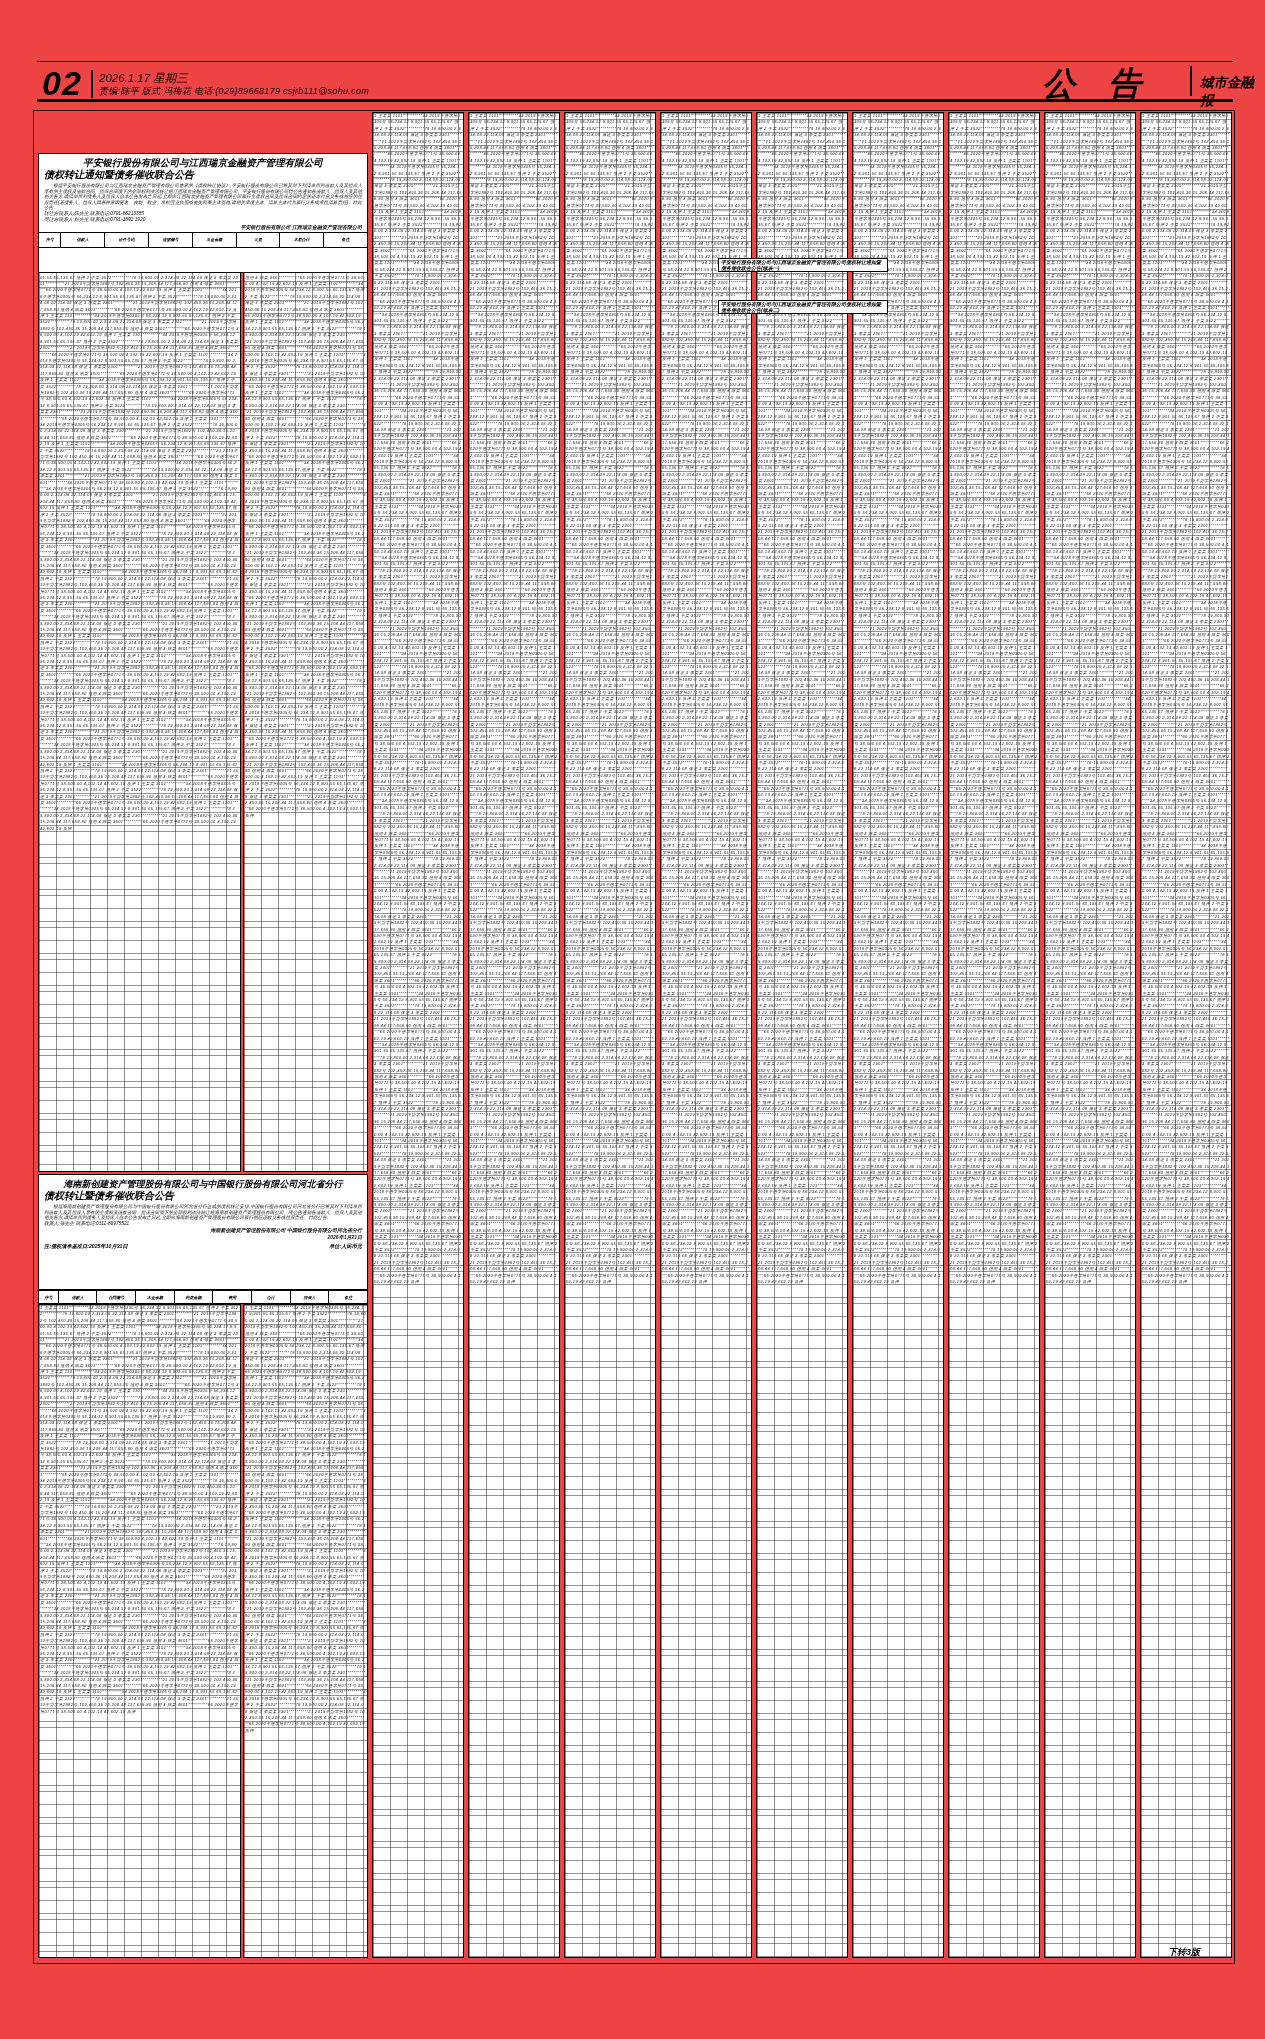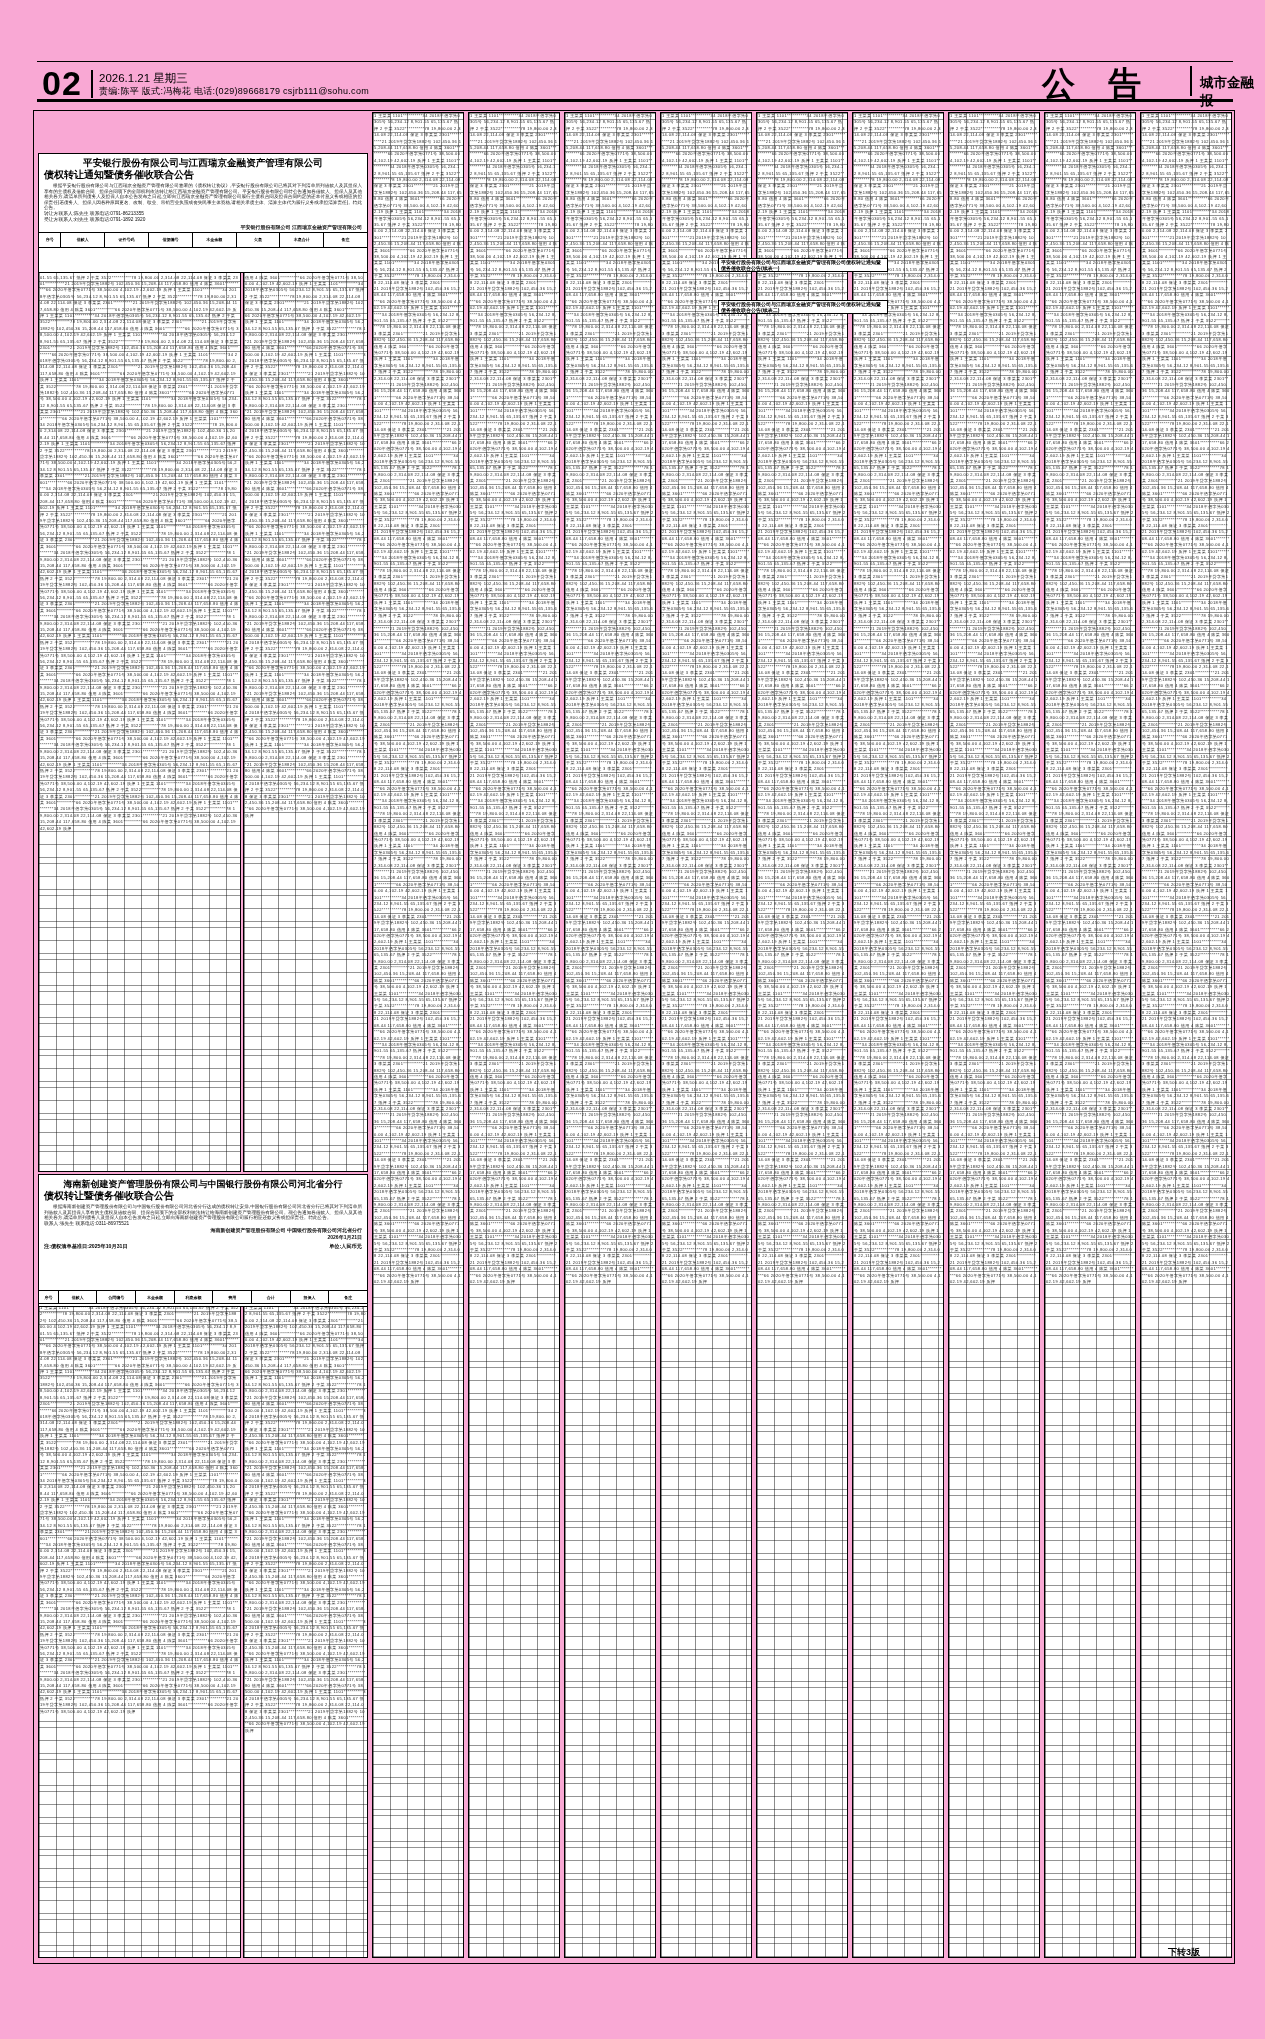--- a/index.html
+++ b/index.html
@@ -1,17 +1,17 @@
 <!DOCTYPE html>
 <html><head>
 <meta charset="utf-8">
 <style>
   html,body{margin:0;padding:0;background:#fff;}
-  #page{position:relative;width:1265px;height:2039px;background:#f9a8d4;overflow:hidden;
-        font-family:"Liberation Sans","DejaVu Sans",sans-serif;color:#000;}
+  #page{position:relative;width:1265px;height:2039px;background:#ef4444;overflow:hidden;
+        font-family:"Liberation Sans","DejaVu Sans",sans-serif;color:#000;font-style:italic;}
   
   .rule-thin{position:absolute;left:37px;width:1196px;height:1px;background:#000;}
   .rule-thick{position:absolute;left:37px;width:1196px;height:3px;background:#000;}
   .pagenum{position:absolute;left:42px;top:64px;font-size:34px;font-weight:bold;letter-spacing:1px;}
   .hdr-vbar{position:absolute;left:91px;top:70px;width:2px;height:28px;background:#000;}
   .hdr-date{position:absolute;left:99px;top:71px;font-size:11.5px;}
   .hdr-editors{position:absolute;left:99px;top:85px;font-size:9px;letter-spacing:.3px;text-align:center;}
   .hdr-section{position:absolute;left:1042px;top:62px;font-size:33px;font-weight:bold;letter-spacing:12px;}
   .hdr-vbar2{position:absolute;left:1190px;top:66px;width:1.5px;height:30px;background:#000;}
   .masthead{position:absolute;left:1200px;top:74px;font-size:13.5px;font-weight:bold;
@@ -48,21 +48,21 @@
   .footer-note{position:absolute;font-size:9px;font-weight:bold;color:#000;}
 </style>
 </head>
 <body>
 
 <div id="page">
 
   <div class="rule-thin" style="top:61px;"></div>
   <div class="pagenum">02</div>
   <div class="hdr-vbar"></div>
-  <div class="hdr-date">2026.1.21 星期三</div>
+  <div class="hdr-date">2026.1.17 星期三</div>
   <div class="hdr-editors">责编:陈平 版式:冯梅花 电话:(029)89668179  csjrb111@sohu.com</div>
   <div class="hdr-section">公 告</div>
   <div class="hdr-vbar2"></div>
   <div class="masthead">城市金融报</div>
   <div class="rule-thick" style="top:99px;"></div>
 
   <div class="frame"></div>
 
   <div class="notice" style="top:112px;height:120px;margin-top:41px;">
     <div class="t1" style="font-size:9.6px;">平安银行股份有限公司与江西瑞京金融资产管理有限公司</div>
@@ -84,21 +84,21 @@
       <span>证件号码</span>
       <span>借据编号</span>
       <span>本金余额</span>
       <span>欠息</span>
       <span>本息合计</span>
       <span>备注</span>
     </div>
   <div class="strip" style="left:38px;top:248px;width:203px;height:924px;">1 王某某 1101**********34 2018年借字第0305号 56,234.12 8,901.55 65,135.67 抵押 2 于某 3522**********78 19,800.00 2,314.08 22,114.08 保证 3 李某某 2301**********21 2019年贷字第1882号 102,450.36 15,208.44 117,658.80 信用 4 陈某 3601**********66 2020年借字第0771号 38,500.00 4,102.19 42,602.19 质押 1 王某某 1101**********34 2018年借字第0305号 56,234.12 8,901.55 65,135.67 抵押 2 于某 3522**********78 19,800.00 2,314.08 22,114.08 保证 3 李某某 2301**********21 2019年贷字第1882号 102,450.36 15,208.44 117,658.80 信用 4 陈某 3601**********66 2020年借字第0771号 38,500.00 4,102.19 42,602.19 质押 1 王某某 1101**********34 2018年借字第0305号 56,234.12 8,901.55 65,135.67 抵押 2 于某 3522**********78 19,800.00 2,314.08 22,114.08 保证 3 李某某 2301**********21 2019年贷字第1882号 102,450.36 15,208.44 117,658.80 信用 4 陈某 3601**********66 2020年借字第0771号 38,500.00 4,102.19 42,602.19 质押 1 王某某 1101**********34 2018年借字第0305号 56,234.12 8,901.55 65,135.67 抵押 2 于某 3522**********78 19,800.00 2,314.08 22,114.08 保证 3 李某某 2301**********21 2019年贷字第1882号 102,450.36 15,208.44 117,658.80 信用 4 陈某 3601**********66 2020年借字第0771号 38,500.00 4,102.19 42,602.19 质押 1 王某某 1101**********34 2018年借字第0305号 56,234.12 8,901.55 65,135.67 抵押 2 于某 3522**********78 19,800.00 2,314.08 22,114.08 保证 3 李某某 2301**********21 2019年贷字第1882号 102,450.36 15,208.44 117,658.80 信用 4 陈某 3601**********66 2020年借字第0771号 38,500.00 4,102.19 42,602.19 质押 1 王某某 1101**********34 2018年借字第0305号 56,234.12 8,901.55 65,135.67 抵押 2 于某 3522**********78 19,800.00 2,314.08 22,114.08 保证 3 李某某 2301**********21 2019年贷字第1882号 102,450.36 15,208.44 117,658.80 信用 4 陈某 3601**********66 2020年借字第0771号 38,500.00 4,102.19 42,602.19 质押 1 王某某 1101**********34 2018年借字第0305号 56,234.12 8,901.55 65,135.67 抵押 2 于某 3522**********78 19,800.00 2,314.08 22,114.08 保证 3 李某某 2301**********21 2019年贷字第1882号 102,450.36 15,208.44 117,658.80 信用 4 陈某 3601**********66 2020年借字第0771号 38,500.00 4,102.19 42,602.19 质押 1 王某某 1101**********34 2018年借字第0305号 56,234.12 8,901.55 65,135.67 抵押 2 于某 3522**********78 19,800.00 2,314.08 22,114.08 保证 3 李某某 2301**********21 2019年贷字第1882号 102,450.36 15,208.44 117,658.80 信用 4 陈某 3601**********66 2020年借字第0771号 38,500.00 4,102.19 42,602.19 质押 1 王某某 1101**********34 2018年借字第0305号 56,234.12 8,901.55 65,135.67 抵押 2 于某 3522**********78 19,800.00 2,314.08 22,114.08 保证 3 李某某 2301**********21 2019年贷字第1882号 102,450.36 15,208.44 117,658.80 信用 4 陈某 3601**********66 2020年借字第0771号 38,500.00 4,102.19 42,602.19 质押 1 王某某 1101**********34 2018年借字第0305号 56,234.12 8,901.55 65,135.67 抵押 2 于某 3522**********78 19,800.00 2,314.08 22,114.08 保证 3 李某某 2301**********21 2019年贷字第1882号 102,450.36 15,208.44 117,658.80 信用 4 陈某 3601**********66 2020年借字第0771号 38,500.00 4,102.19 42,602.19 质押 1 王某某 1101**********34 2018年借字第0305号 56,234.12 8,901.55 65,135.67 抵押 2 于某 3522**********78 19,800.00 2,314.08 22,114.08 保证 3 李某某 2301**********21 2019年贷字第1882号 102,450.36 15,208.44 117,658.80 信用 4 陈某 3601**********66 2020年借字第0771号 38,500.00 4,102.19 42,602.19 质押 1 王某某 1101**********34 2018年借字第0305号 56,234.12 8,901.55 65,135.67 抵押 2 于某 3522**********78 19,800.00 2,314.08 22,114.08 保证 3 李某某 2301**********21 2019年贷字第1882号 102,450.36 15,208.44 117,658.80 信用 4 陈某 3601**********66 2020年借字第0771号 38,500.00 4,102.19 42,602.19 质押 1 王某某 1101**********34 2018年借字第0305号 56,234.12 8,901.55 65,135.67 抵押 2 于某 3522**********78 19,800.00 2,314.08 22,114.08 保证 3 李某某 2301**********21 2019年贷字第1882号 102,450.36 15,208.44 117,658.80 信用 4 陈某 3601**********66 2020年借字第0771号 38,500.00 4,102.19 42,602.19 质押 1 王某某 1101**********34 2018年借字第0305号 56,234.12 8,901.55 65,135.67 抵押 2 于某 3522**********78 19,800.00 2,314.08 22,114.08 保证 3 李某某 2301**********21 2019年贷字第1882号 102,450.36 15,208.44 117,658.80 信用 4 陈某 3601**********66 2020年借字第0771号 38,500.00 4,102.19 42,602.19 质押 1 王某某 1101**********34 2018年借字第0305号 56,234.12 8,901.55 65,135.67 抵押 2 于某 3522**********78 19,800.00 2,314.08 22,114.08 保证 3 李某某 2301**********21 2019年贷字第1882号 102,450.36 15,208.44 117,658.80 信用 4 陈某 3601**********66 2020年借字第0771号 38,500.00 4,102.19 42,602.19 质押 1 王某某 1101**********34 2018年借字第0305号 56,234.12 8,901.55 65,135.67 抵押 2 于某 3522**********78 19,800.00 2,314.08 22,114.08 保证 3 李某某 2301**********21 2019年贷字第1882号 102,450.36 15,208.44 117,658.80 信用 4 陈某 3601**********66 2020年借字第0771号 38,500.00 4,102.19 42,602.19 质押 1 王某某 1101**********34 2018年借字第0305号 56,234.12 8,901.55 65,135.67 抵押 2 于某 3522**********78 19,800.00 2,314.08 22,114.08 保证 3 李某某 2301**********21 2019年贷字第1882号 102,450.36 15,208.44 117,658.80 信用 4 陈某 3601**********66 2020年借字第0771号 38,500.00 4,102.19 42,602.19 质押 1 王某某 1101**********34 2018年借字第0305号 56,234.12 8,901.55 65,135.67 抵押 2 于某 3522**********78 19,800.00 2,314.08 22,114.08 保证 3 李某某 2301**********21 2019年贷字第1882号 102,450.36 15,208.44 117,658.80 信用 4 陈某 3601**********66 2020年借字第0771号 38,500.00 4,102.19 42,602.19 质押 1 王某某 1101**********34 2018年借字第0305号 56,234.12 8,901.55 65,135.67 抵押 2 于某 3522**********78 19,800.00 2,314.08 22,114.08 保证 3 李某某 2301**********21 2019年贷字第1882号 102,450.36 15,208.44 117,658.80 信用 4 陈某 3601**********66 2020年借字第0771号 38,500.00 4,102.19 42,602.19 质押 1 王某某 1101**********34 2018年借字第0305号 56,234.12 8,901.55 65,135.67 抵押 2 于某 3522**********78 19,800.00 2,314.08 22,114.08 保证 3 李某某 2301**********21 2019年贷字第1882号 102,450.36 15,208.44 117,658.80 信用 4 陈某 3601**********66 2020年借字第0771号 38,500.00 4,102.19 42,602.19 质押 1 王某某 1101**********34 2018年借字第0305号 56,234.12 8,901.55 65,135.67 抵押 2 于某 3522**********78 19,800.00 2,314.08 22,114.08 保证 3 李某某 2301**********21 2019年贷字第1882号 102,450.36 15,208.44 117,658.80 信用 4 陈某 3601**********66 2020年借字第0771号 38,500.00 4,102.19 42,602.19 质押 1 王某某 1101**********34 2018年借字第0305号 56,234.12 8,901.55 65,135.67 抵押 2 于某 3522**********78 19,800.00 2,314.08 22,114.08 保证 3 李某某 2301**********21 2019年贷字第1882号 102,450.36 15,208.44 117,658.80 信用 4 陈某 3601**********66 2020年借字第0771号 38,500.00 4,102.19 42,602.19 质押 1 王某某 1101**********34 2018年借字第0305号 56,234.12 8,901.55 65,135.67 抵押 2 于某 3522**********78 19,800.00 2,314.08 22,114.08 保证 3 李某某 2301**********21 2019年贷字第1882号 102,450.36 15,208.44 117,658.80 信用 4 陈某 3601**********66 2020年借字第0771号 38,500.00 4,102.19 42,602.19 质押 1 王某某 1101**********34 2018年借字第0305号 56,234.12 8,901.55 65,135.67 抵押 2 于某 3522**********78 19,800.00 2,314.08 22,114.08 保证 3 李某某 2301**********21 2019年贷字第1882号 102,450.36 15,208.44 117,658.80 信用 4 陈某 3601**********66 2020年借字第0771号 38,500.00 4,102.19 42,602.19 质押 1 王某某 1101**********34 2018年借字第0305号 56,234.12 8,901.55 65,135.67 抵押 2 于某 3522**********78 19,800.00 2,314.08 22,114.08 保证 3 李某某 2301**********21 2019年贷字第1882号 102,450.36 15,208.44 117,658.80 信用 4 陈某 3601**********66 2020年借字第0771号 38,500.00 4,102.19 42,602.19 质押 1 王某某 1101**********34 2018年借字第0305号 56,234.12 8,901.55 65,135.67 抵押 2 于某 3522**********78 19,800.00 2,314.08 22,114.08 保证 3 李某某 2301**********21 2019年贷字第1882号 102,450.36 15,208.44 117,658.80 信用 4 陈某 3601**********66 2020年借字第0771号 38,500.00 4,102.19 42,602.19 质押 1 王某某 1101**********34 2018年借字第0305号 56,234.12 8,901.55 65,135.67 抵押 2 于某 3522**********78 19,800.00 2,314.08 22,114.08 保证 3 李某某 2301**********21 2019年贷字第1882号 102,450.36 15,208.44 117,658.80 信用 4 陈某 3601**********66 2020年借字第0771号 38,500.00 4,102.19 42,602.19 质押 </div>
   <div class="strip" style="left:243px;top:248px;width:125px;height:924px;">1 王某某 1101**********34 2018年借字第0305号 56,234.12 8,901.55 65,135.67 抵押 2 于某 3522**********78 19,800.00 2,314.08 22,114.08 保证 3 李某某 2301**********21 2019年贷字第1882号 102,450.36 15,208.44 117,658.80 信用 4 陈某 3601**********66 2020年借字第0771号 38,500.00 4,102.19 42,602.19 质押 1 王某某 1101**********34 2018年借字第0305号 56,234.12 8,901.55 65,135.67 抵押 2 于某 3522**********78 19,800.00 2,314.08 22,114.08 保证 3 李某某 2301**********21 2019年贷字第1882号 102,450.36 15,208.44 117,658.80 信用 4 陈某 3601**********66 2020年借字第0771号 38,500.00 4,102.19 42,602.19 质押 1 王某某 1101**********34 2018年借字第0305号 56,234.12 8,901.55 65,135.67 抵押 2 于某 3522**********78 19,800.00 2,314.08 22,114.08 保证 3 李某某 2301**********21 2019年贷字第1882号 102,450.36 15,208.44 117,658.80 信用 4 陈某 3601**********66 2020年借字第0771号 38,500.00 4,102.19 42,602.19 质押 1 王某某 1101**********34 2018年借字第0305号 56,234.12 8,901.55 65,135.67 抵押 2 于某 3522**********78 19,800.00 2,314.08 22,114.08 保证 3 李某某 2301**********21 2019年贷字第1882号 102,450.36 15,208.44 117,658.80 信用 4 陈某 3601**********66 2020年借字第0771号 38,500.00 4,102.19 42,602.19 质押 1 王某某 1101**********34 2018年借字第0305号 56,234.12 8,901.55 65,135.67 抵押 2 于某 3522**********78 19,800.00 2,314.08 22,114.08 保证 3 李某某 2301**********21 2019年贷字第1882号 102,450.36 15,208.44 117,658.80 信用 4 陈某 3601**********66 2020年借字第0771号 38,500.00 4,102.19 42,602.19 质押 1 王某某 1101**********34 2018年借字第0305号 56,234.12 8,901.55 65,135.67 抵押 2 于某 3522**********78 19,800.00 2,314.08 22,114.08 保证 3 李某某 2301**********21 2019年贷字第1882号 102,450.36 15,208.44 117,658.80 信用 4 陈某 3601**********66 2020年借字第0771号 38,500.00 4,102.19 42,602.19 质押 1 王某某 1101**********34 2018年借字第0305号 56,234.12 8,901.55 65,135.67 抵押 2 于某 3522**********78 19,800.00 2,314.08 22,114.08 保证 3 李某某 2301**********21 2019年贷字第1882号 102,450.36 15,208.44 117,658.80 信用 4 陈某 3601**********66 2020年借字第0771号 38,500.00 4,102.19 42,602.19 质押 1 王某某 1101**********34 2018年借字第0305号 56,234.12 8,901.55 65,135.67 抵押 2 于某 3522**********78 19,800.00 2,314.08 22,114.08 保证 3 李某某 2301**********21 2019年贷字第1882号 102,450.36 15,208.44 117,658.80 信用 4 陈某 3601**********66 2020年借字第0771号 38,500.00 4,102.19 42,602.19 质押 1 王某某 1101**********34 2018年借字第0305号 56,234.12 8,901.55 65,135.67 抵押 2 于某 3522**********78 19,800.00 2,314.08 22,114.08 保证 3 李某某 2301**********21 2019年贷字第1882号 102,450.36 15,208.44 117,658.80 信用 4 陈某 3601**********66 2020年借字第0771号 38,500.00 4,102.19 42,602.19 质押 1 王某某 1101**********34 2018年借字第0305号 56,234.12 8,901.55 65,135.67 抵押 2 于某 3522**********78 19,800.00 2,314.08 22,114.08 保证 3 李某某 2301**********21 2019年贷字第1882号 102,450.36 15,208.44 117,658.80 信用 4 陈某 3601**********66 2020年借字第0771号 38,500.00 4,102.19 42,602.19 质押 1 王某某 1101**********34 2018年借字第0305号 56,234.12 8,901.55 65,135.67 抵押 2 于某 3522**********78 19,800.00 2,314.08 22,114.08 保证 3 李某某 2301**********21 2019年贷字第1882号 102,450.36 15,208.44 117,658.80 信用 4 陈某 3601**********66 2020年借字第0771号 38,500.00 4,102.19 42,602.19 质押 1 王某某 1101**********34 2018年借字第0305号 56,234.12 8,901.55 65,135.67 抵押 2 于某 3522**********78 19,800.00 2,314.08 22,114.08 保证 3 李某某 2301**********21 2019年贷字第1882号 102,450.36 15,208.44 117,658.80 信用 4 陈某 3601**********66 2020年借字第0771号 38,500.00 4,102.19 42,602.19 质押 1 王某某 1101**********34 2018年借字第0305号 56,234.12 8,901.55 65,135.67 抵押 2 于某 3522**********78 19,800.00 2,314.08 22,114.08 保证 3 李某某 2301**********21 2019年贷字第1882号 102,450.36 15,208.44 117,658.80 信用 4 陈某 3601**********66 2020年借字第0771号 38,500.00 4,102.19 42,602.19 质押 1 王某某 1101**********34 2018年借字第0305号 56,234.12 8,901.55 65,135.67 抵押 2 于某 3522**********78 19,800.00 2,314.08 22,114.08 保证 3 李某某 2301**********21 2019年贷字第1882号 102,450.36 15,208.44 117,658.80 信用 4 陈某 3601**********66 2020年借字第0771号 38,500.00 4,102.19 42,602.19 质押 1 王某某 1101**********34 2018年借字第0305号 56,234.12 8,901.55 65,135.67 抵押 2 于某 3522**********78 19,800.00 2,314.08 22,114.08 保证 3 李某某 2301**********21 2019年贷字第1882号 102,450.36 15,208.44 117,658.80 信用 4 陈某 3601**********66 2020年借字第0771号 38,500.00 4,102.19 42,602.19 质押 1 王某某 1101**********34 2018年借字第0305号 56,234.12 8,901.55 65,135.67 抵押 2 于某 3522**********78 19,800.00 2,314.08 22,114.08 保证 3 李某某 2301**********21 2019年贷字第1882号 102,450.36 15,208.44 117,658.80 信用 4 陈某 3601**********66 2020年借字第0771号 38,500.00 4,102.19 42,602.19 质押 </div>
 
-  <div class="notice" style="top:1174px;height:133px;">
+  <div class="notice" style="top:1174px;height:116px;">
     <div class="t1" style="font-size:9px;">海南新创建资产管理股份有限公司与中国银行股份有限公司河北省分行</div>
     <div class="t2">债权转让暨债务催收联合公告</div>
     <div class="body">根据海南新创建资产管理股份有限公司与中国银行股份有限公司河北省分行达成的债权转让安排,中国银行股份有限公司河北省分行已将其对下列清单所列借款人及其担保人享有的主债权及借款合同、担保合同项下的全部权利依法转让给海南新创建资产管理股份有限公司。现公告通知各借款人、担保人及其他相关各方,请清单所列债务人及担保人自本公告发布之日起,立即向海南新创建资产管理股份有限公司履行相应还款义务或担保责任。特此公告。</div>
     <div class="cline">联系人:张先生  联系电话:0311-86975521</div>
     <div class="sig">海南新创建资产管理股份有限公司  中国银行股份有限公司河北省分行</div>
     <div class="sig">2026年1月21日</div>
     <div class="noteline">
       <span>注:债权清单基准日:2025年10月31日</span>
       <span>单位:人民币元</span>
     </div>

